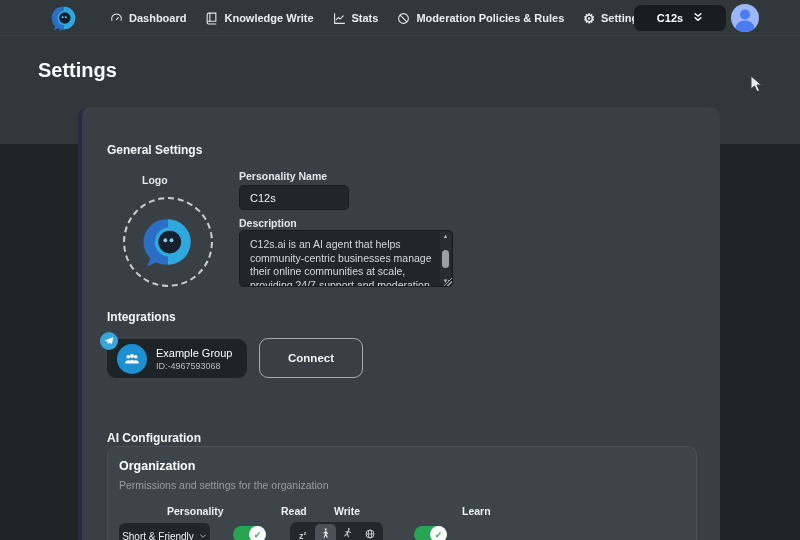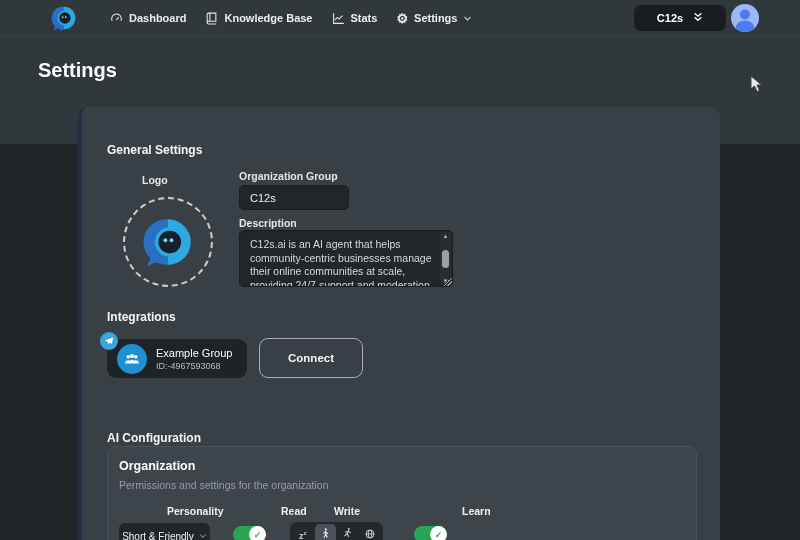--- a/index.html
+++ b/index.html
@@ -106,30 +106,39 @@
       </span>
       <span>Dashboard</span>
     </div>
     <div class="nav-item">
       <span>
         <svg width="13" height="13" viewBox="0 0 24 24" fill="none" stroke="#e6e8ea" stroke-width="2" stroke-linecap="round">
           <path d="M4 19.5A2.5 2.5 0 0 1 6.5 17H20V2H6.5A2.5 2.5 0 0 0 4 4.5v15A2.5 2.5 0 0 0 6.5 22H20"></path>
           <path d="M9 2v15"></path>
         </svg>
       </span>
-      <span>Knowledge Base</span>
+      <span>Knowledge Write</span>
     </div>
     <div class="nav-item">
       <span>
         <svg width="13" height="13" viewBox="0 0 24 24" fill="none" stroke="#e6e8ea" stroke-width="2" stroke-linecap="round">
           <path d="M3 3v18h18"></path>
             <path d="M6 14l4-4 3 3 6-6"></path>
         </svg>
       </span>
       <span>Stats</span>
+    </div>
+    <div class="nav-item">
+      <span>
+        <svg width="13" height="13" viewBox="0 0 24 24" fill="none" stroke="#e6e8ea" stroke-width="2">
+          <circle cx="12" cy="12" r="9"></circle>
+            <path d="M5.5 5.5l13 13"></path>
+        </svg>
+      </span>
+      <span>Moderation Policies &amp; Rules</span>
     </div>
     <div class="nav-item">
       <span class="gear-glyph">⚙</span>
       <span>Settings</span>
       <span>
         <svg width="9" height="9" viewBox="0 0 24 24" fill="none" stroke="#cfd3d6" stroke-width="3" stroke-linecap="round">
           <path d="M5 9l7 7 7-7"></path>
         </svg>
       </span>
     </div>
@@ -163,21 +172,21 @@
       <path d="M32 6 a26 26 0 0 1 0 52 z" fill="#2da9e0"></path>
       <path d="M14 46 L8 60 L26 52 Z" fill="#2b6fc4"></path>
       <circle cx="34" cy="32" r="15" fill="#16202e"></circle>
       <circle cx="34" cy="32" r="15" fill="none" stroke="#2da9e0" stroke-width="4"></circle>
       <circle cx="32" cy="31" r="9" fill="#16202e"></circle>
       <circle cx="29" cy="30" r="2.2" fill="#7fd0ee"></circle>
       <circle cx="36" cy="30" r="2.2" fill="#7fd0ee"></circle>
     </svg>
   </div>
 
-  <div class="field-label" style="left:157px; top:63px;">Organization Group</div>
+  <div class="field-label" style="left:157px; top:63px;">Personality Name</div>
   <input class="text-input" type="text" value="C12s" style="">
 
   <div class="field-label" style="left:157px; top:110px;">Description</div>
   <div class="desc-wrap">
     <textarea class="desc-box" style="">C12s.ai is an AI agent that helps community-centric businesses manage their online communities at scale, providing 24/7 support and moderation on platforms like Telegram</textarea>
     <div class="scrollbar">
       <span>▲</span>
       <span class="scroll-thumb"></span>
       <span>▼</span>
     </div>

